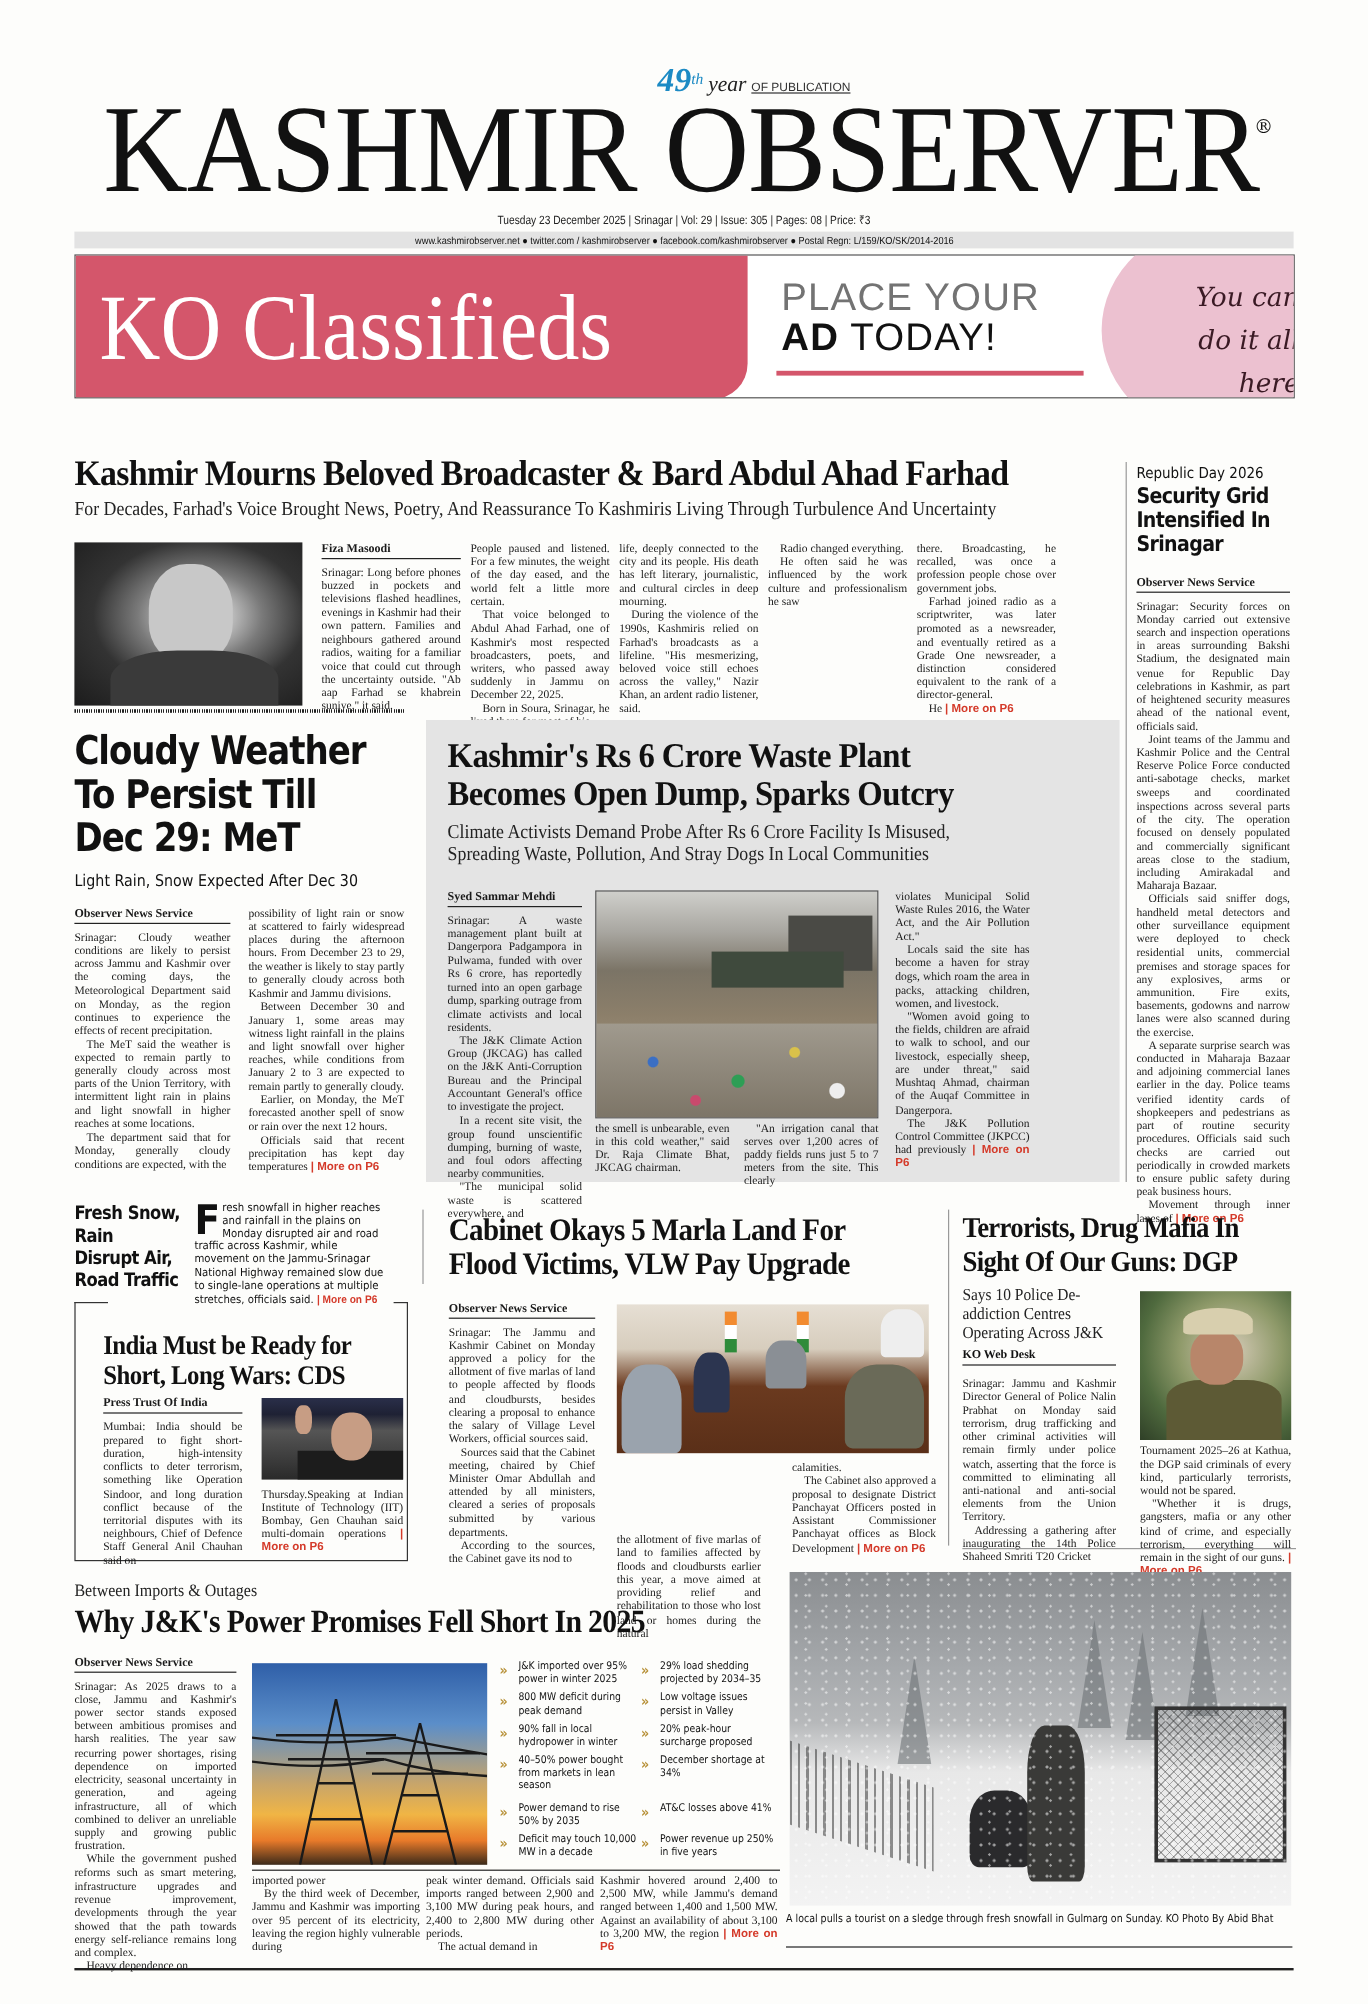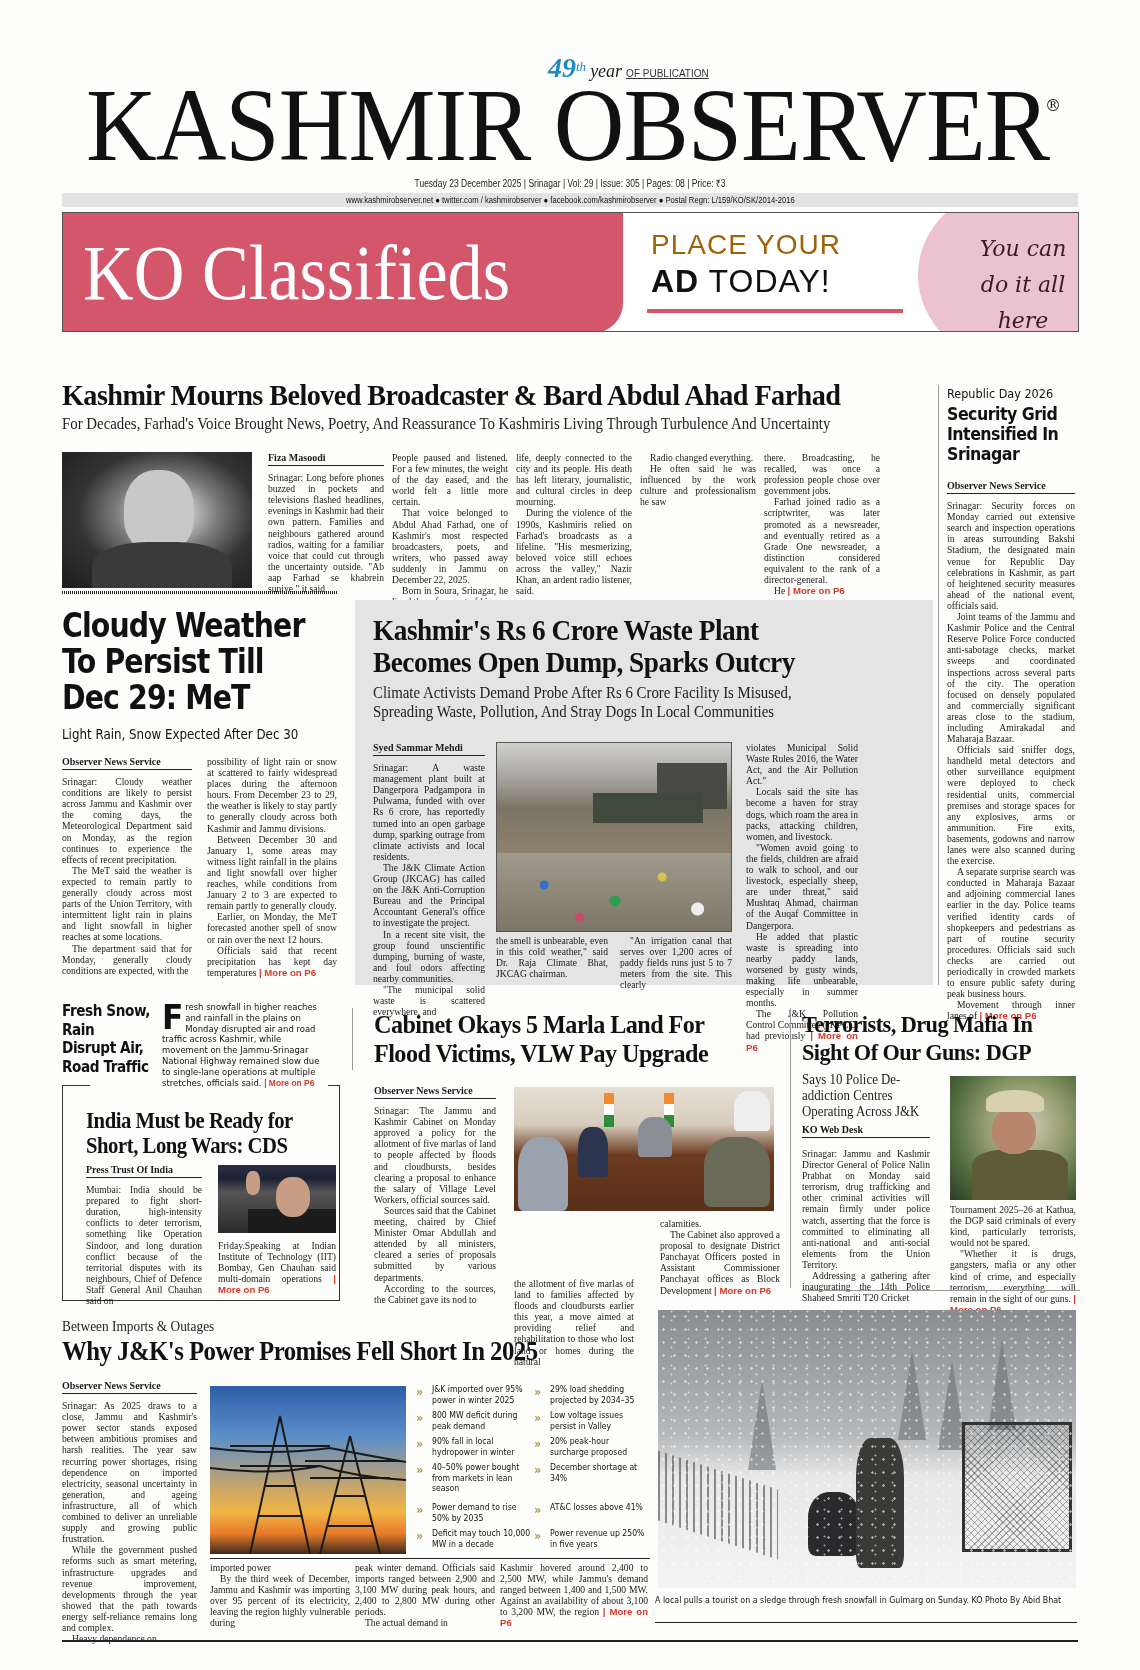--- a/index.html
+++ b/index.html
@@ -21,26 +21,26 @@
 #masthead{left:86px;top:80px;width:985px;height:90px;font-family:"Liberation Serif",serif;font-size:104px;line-height:90px;letter-spacing:-1px;transform:scaleX(0.94) scaleY(1.0);transform-origin:left top;white-space:nowrap}
 #reg{left:1045px;top:96px;font-size:16px}
 #dateline{left:0;width:1140px;top:176px;text-align:center;font-family:"Liberation Sans",sans-serif;font-size:10px;color:#222;transform:scaleX(0.85)}
 #linksbar{left:62px;top:193px;width:1016px;height:14px;background:#e3e3e3;text-align:center;font-family:"Liberation Sans",sans-serif;font-size:8.5px;line-height:14px;color:#111}
 #linksbar span{transform:scaleX(0.9);display:inline-block}
 
 
 #classifieds{left:62px;top:212px;width:1017px;height:120px;border:1px solid #555;background:#fff;overflow:hidden}
 #ko-red{left:0;top:0;width:560px;height:120px;background:#d4566b;border-bottom-right-radius:30px}
 #ko-title{left:20px;top:12px;color:#fff;font-family:"Liberation Serif",serif;font-size:78px;line-height:96px;transform:scaleX(0.9);transform-origin:left}
-#place1{left:588px;top:16px;font-family:"Liberation Sans",sans-serif;font-size:28px;color:#a16207;font-weight:normal;letter-spacing:1px}
+#place1{left:588px;top:16px;font-family:"Liberation Sans",sans-serif;font-size:32px;color:#737373;font-weight:normal;letter-spacing:1px}
 #place2{left:588px;top:50px;font-family:"Liberation Sans",sans-serif;font-size:32px;color:#111;letter-spacing:1px}
 #place2 b{font-weight:bold}
 #place-bar{left:584px;top:96px;width:256px;height:4px;background:#d4566b}
 #pink-circle{left:855px;top:-28px;width:200px;height:180px;border-radius:50%;background:#ecc1d0}
-#youcan{left:900px;top:18px;width:120px;text-align:center;font-family:"DejaVu Serif",serif;font-style:italic;font-size:22px;line-height:36px;color:#3a1a24}
+#youcan{left:900px;top:18px;width:120px;text-align:right;font-family:"DejaVu Serif",serif;font-style:italic;font-size:22px;line-height:36px;color:#3a1a24}
 #cats{left:4px;top:122px;font-family:Liberation Mono, monospace;font-size:19px;color:#222;white-space:nowrap;letter-spacing:0.2px}
 #cats .dot{color:#d4566b;font-size:14px;margin:0 3px}
 
 
 #farhad-h{left:62px;top:378px;font-family:"Liberation Serif",serif;font-weight:bold;font-size:30px;line-height:34px;letter-spacing:-0.6px;white-space:nowrap;transform:scaleX(0.94);transform-origin:left}
 #farhad-sub{left:62px;top:414px;font-family:"Liberation Serif",serif;font-size:16.5px;color:#222;white-space:nowrap;transform:scaleX(0.9);transform-origin:left}
 #farhad-photo{left:62px;top:452px;width:190px;height:136px;background:radial-gradient(ellipse at 55% 45%,#d6d6d6 0,#bdbdbd 18%,#7a7a7a 35%,#333 60%,#1c1c1c 100%)}
 #farhad-photo .face{position:absolute;left:62px;top:18px;width:70px;height:82px;border-radius:45% 45% 40% 40%;background:#c8c8c8}
 #farhad-photo .coat{position:absolute;left:30px;top:90px;width:140px;height:60px;border-radius:40% 40% 0 0;background:#3a3a3a}
 #farhad-rule{left:62px;top:591px;width:276px;height:3px;background:repeating-linear-gradient(90deg,#222 0 1px,transparent 1px 2px)}
@@ -253,21 +253,20 @@
 <div id="waste-c2" class="abs body">
   <p class="first">the smell is unbearable, even in this cold weather," said Dr. Raja Climate Bhat, JKCAG chairman.</p>
 </div>
 <div id="waste-c3" class="abs body">
   <p>"An irrigation canal that serves over 1,200 acres of paddy fields runs just 5 to 7 meters from the site. This clearly</p>
 </div>
 <div id="waste-c4" class="abs body">
   <p class="first">violates Municipal Solid Waste Rules 2016, the Water Act, and the Air Pollution Act."</p>
   <p>Locals said the site has become a haven for stray dogs, which roam the area in packs, attacking children, women, and livestock.</p>
   <p>"Women avoid going to the fields, children are afraid to walk to school, and our livestock, especially sheep, are under threat," said Mushtaq Ahmad, chairman of the Auqaf Committee in Dangerpora.</p>
-  <p>He added that plastic waste is spreading into nearby paddy lands, worsened by gusty winds, making life unbearable, especially in summer months.</p>
   <p><span>The J&amp;K Pollution Control Committee (JKPCC) had previously</span> <span class="more">| More on P6</span></p>
 </div>
 
 <div id="snow-h" class="abs">Fresh Snow, Rain Disrupt Air, Road Traffic</div>
 <div id="snow-b" class="abs">
   <span class="drop">F</span><span>resh snowfall in higher reaches and rainfall in the plains on Monday disrupted air and road traffic across Kashmir, while movement on the Jammu-Srinagar National Highway remained slow due to single-lane operations at multiple stretches, officials said.</span> <span class="more">| More on P6</span>
 </div>
 
 <div id="cds-box" class="abs"></div>
 <div id="cds-top-l" class="abs"></div>
@@ -280,21 +279,21 @@
 <div id="cds-c1" class="abs body">
   <div class="byline">Press Trust Of India</div>
   <p class="first">Mumbai: India should be prepared to fight short-duration, high-intensity conflicts to deter terrorism, something like Operation Sindoor, and long duration conflict because of the territorial disputes with its neighbours, Chief of Defence Staff General Anil Chauhan said on</p>
 </div>
 <div id="cds-photo" class="abs photo">
     <div class="coat"></div>
     <div class="face"></div>
     <div class="hand"></div>
   </div>
 <div id="cds-c2" class="abs body">
-  <p class="first"><span>Friday.Speaking at Indian Institute of Technology (IIT) Bombay, Gen Chauhan said multi-domain operations</span> <span class="more">| More on P6</span></p>
+  <p class="first"><span>Thursday.Speaking at Indian Institute of Technology (IIT) Bombay, Gen Chauhan said multi-domain operations</span> <span class="more">| More on P6</span></p>
 </div>
 
 <div id="vrule2" class="abs"></div>
 <div id="cab-h" class="abs">
   <div>Cabinet Okays 5 Marla Land For</div>
   <div>Flood Victims, VLW Pay Upgrade</div>
 </div>
 <div id="cab-c1" class="abs body">
   <div class="byline">Observer News  Service</div>
   <p class="first">Srinagar: The Jammu and Kashmir Cabinet on Monday approved a policy for the allotment of five marlas of land to people affected by floods and cloudbursts, besides clearing a proposal to enhance the salary of Village Level Workers, official sources said.</p>

